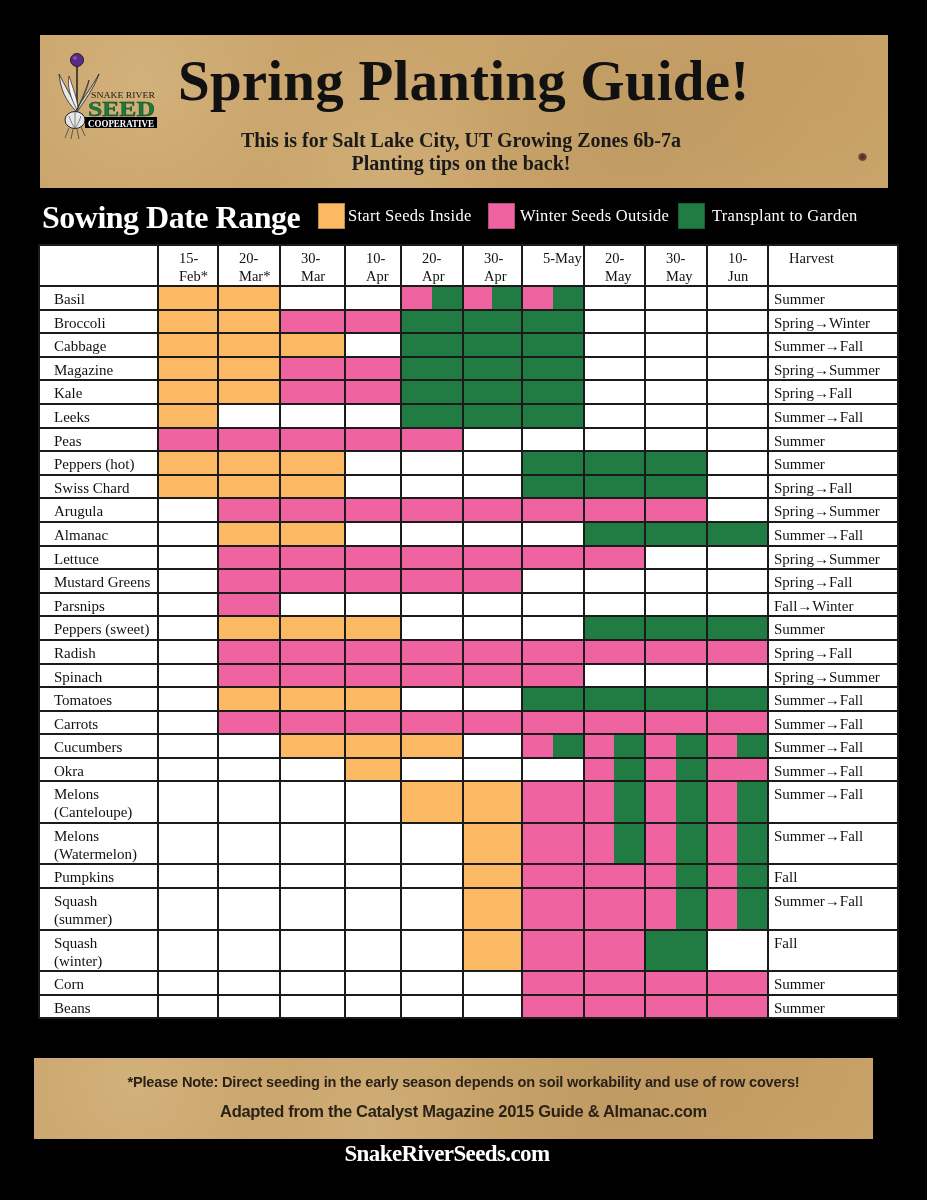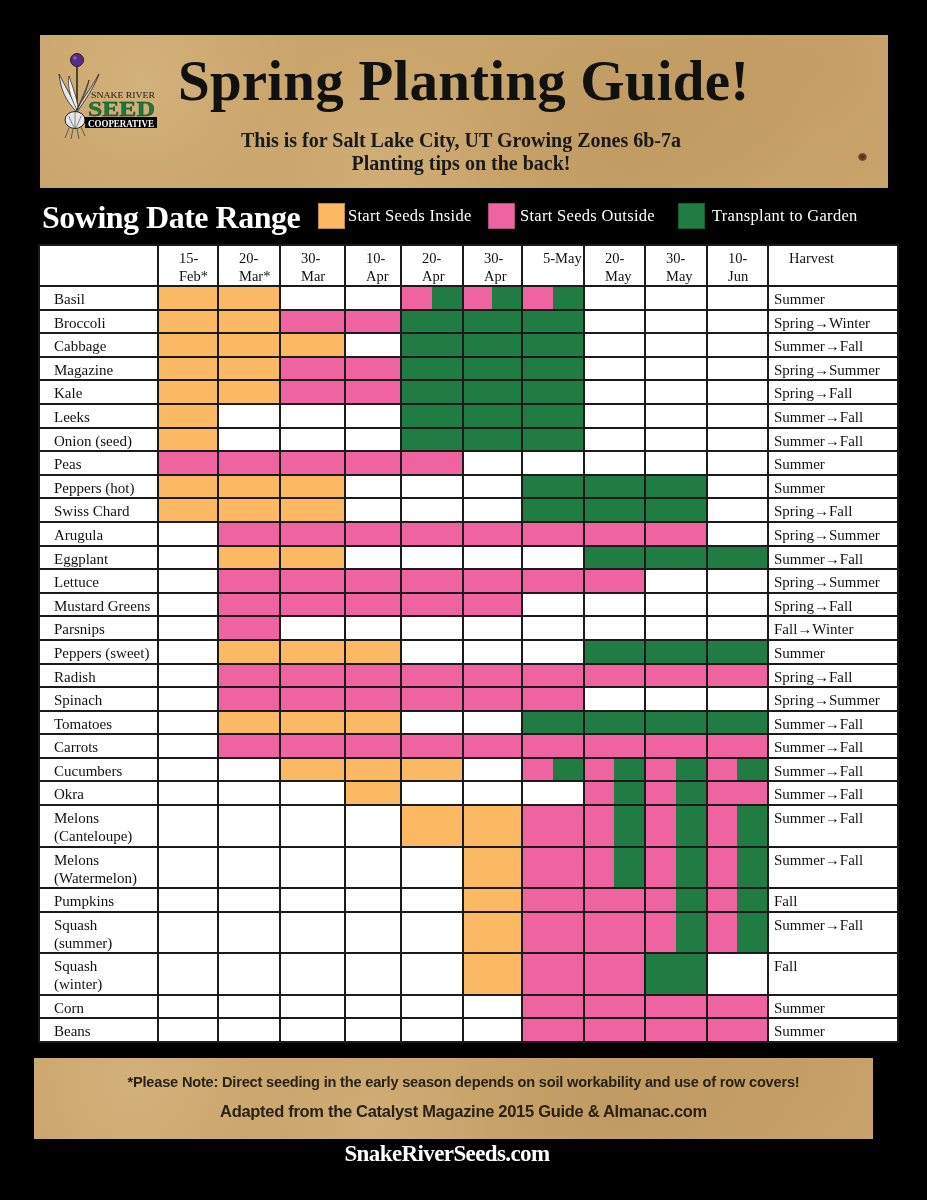--- a/index.html
+++ b/index.html
@@ -70,21 +70,21 @@
   <div class="title">Spring Planting Guide!</div>
   <div class="subtitle l1">This is for Salt Lake City, UT Growing Zones 6b-7a</div>
   <div class="subtitle l2">Planting tips on the back!</div>
   <div class="speck"></div>
 </div>
 
 <div class="legend-title">Sowing Date Range</div>
 <div class="swatch" style="left: 318px; background: rgb(251, 185, 100);"></div>
 <div class="legend-label" style="left:348px">Start Seeds Inside</div>
 <div class="swatch" style="left: 488px; background: rgb(239, 100, 160);"></div>
-<div class="legend-label" style="left:520px">Start Seeds Outside</div>
+<div class="legend-label" style="left:520px">Winter Seeds Outside</div>
 <div class="swatch" style="left: 678px; background: rgb(32, 124, 66);"></div>
 <div class="legend-label" style="left:712px">Transplant to Garden</div>
 
 <table class="schedule">
   <colgroup>
     <col style="width:119px">
       <col style="width:60px">
       <col style="width:62px">
       <col style="width:65px">
     <col style="width:56px">
@@ -191,34 +191,20 @@
         <td class="cell "></td>
         <td class="cell c-T"></td>
         <td class="cell c-T"></td>
         <td class="cell c-T"></td>
         <td class="cell "></td>
         <td class="cell "></td>
         <td class="cell "></td>
         <td class="harvest">Summer→Fall</td>
       </tr>
       <tr>
-        <td class="crop">Onion (seed)</td>
-        <td class="cell c-S"></td>
-        <td class="cell "></td>
-        <td class="cell "></td>
-        <td class="cell "></td>
-        <td class="cell c-T"></td>
-        <td class="cell c-T"></td>
-        <td class="cell c-T"></td>
-        <td class="cell "></td>
-        <td class="cell "></td>
-        <td class="cell "></td>
-        <td class="harvest">Summer→Fall</td>
-      </tr>
-      <tr>
         <td class="crop">Peas</td>
         <td class="cell c-P"></td>
         <td class="cell c-P"></td>
         <td class="cell c-P"></td>
         <td class="cell c-P"></td>
         <td class="cell c-P"></td>
         <td class="cell "></td>
         <td class="cell "></td>
         <td class="cell "></td>
         <td class="cell "></td>
@@ -261,21 +247,21 @@
         <td class="cell c-P"></td>
         <td class="cell c-P"></td>
         <td class="cell c-P"></td>
         <td class="cell c-P"></td>
         <td class="cell c-P"></td>
         <td class="cell c-P"></td>
         <td class="cell "></td>
         <td class="harvest">Spring→Summer</td>
       </tr>
       <tr>
-        <td class="crop">Eggplant</td>
+        <td class="crop">Almanac</td>
         <td class="cell "></td>
         <td class="cell c-S"></td>
         <td class="cell c-S"></td>
         <td class="cell "></td>
         <td class="cell "></td>
         <td class="cell "></td>
         <td class="cell "></td>
         <td class="cell c-T"></td>
         <td class="cell c-T"></td>
         <td class="cell c-T"></td>

